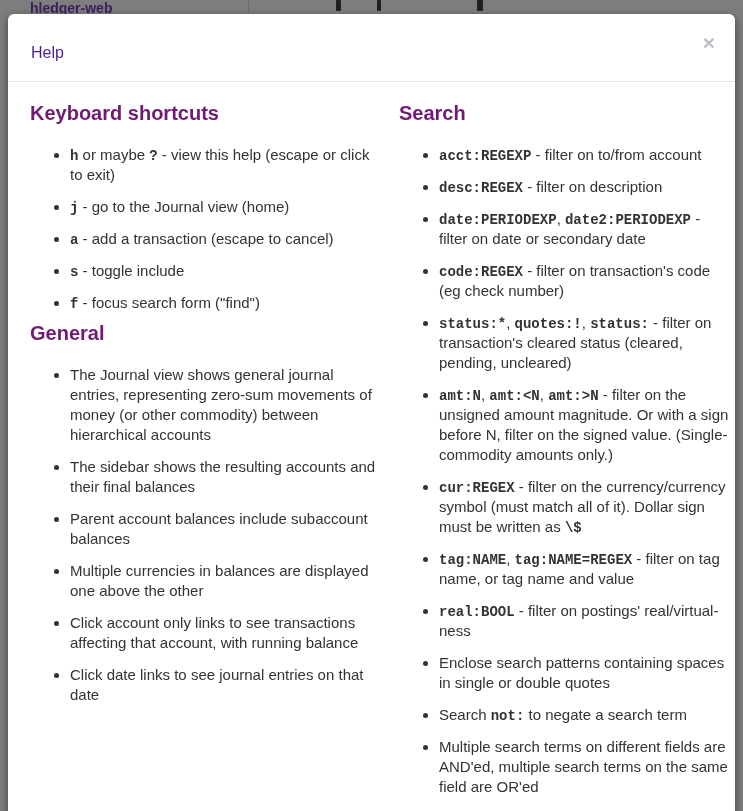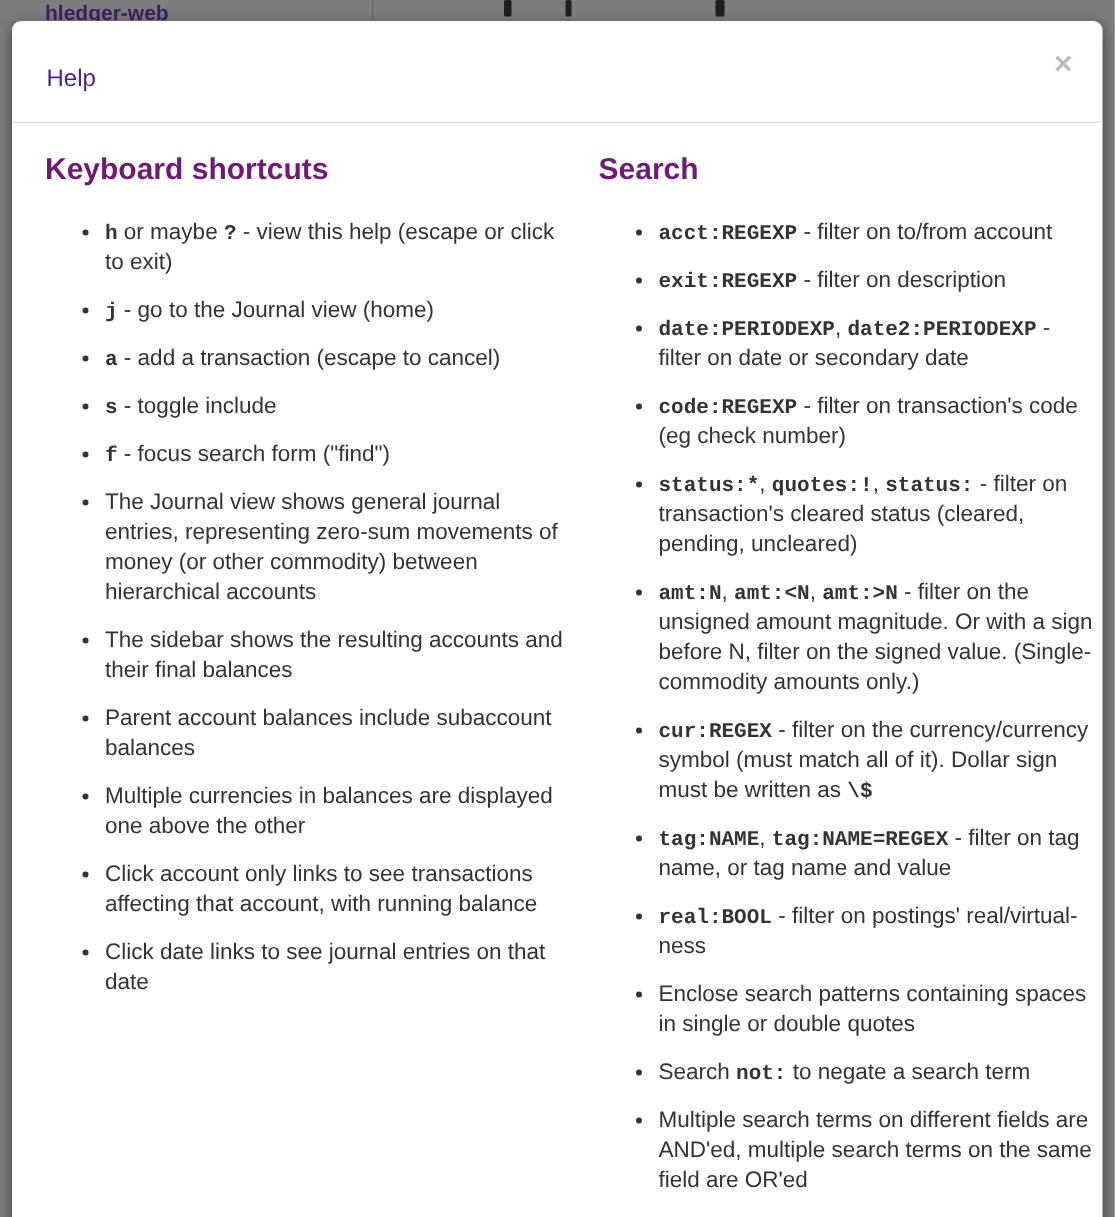--- a/index.html
+++ b/index.html
@@ -98,38 +98,39 @@
         <h3 class="section-heading">Keyboard shortcuts</h3>
         <ul class="help-list">
             <li><code>h</code><span> or maybe </span><code>?</code><span> - view this help (escape or click to exit)</span></li>
             <li><code>j</code><span> - go to the Journal view (home)</span></li>
             <li><code>a</code><span> - add a transaction (escape to cancel)</span></li>
             <li><code>s</code><span> - toggle include</span></li>
             <li><code>f</code><span> - focus search form ("find")</span></li>
           </ul>
       </div>
       <div class="help-section">
+        <h3 class="section-heading">General</h3>
         <ul class="help-list">
             <li><span>The Journal view shows general journal entries, representing zero-sum movements of money (or other commodity) between hierarchical accounts</span></li>
             <li><span>The sidebar shows the resulting accounts and their final balances</span></li>
             <li><span>Parent account balances include subaccount balances</span></li>
             <li><span>Multiple currencies in balances are displayed one above the other</span></li>
             <li><span>Click account only links to see transactions affecting that account, with running balance</span></li>
             <li><span>Click date links to see journal entries on that date</span></li>
           </ul>
       </div>
     </div>
     <div class="col-right">
       <div class="help-section">
         <h3 class="section-heading">Search</h3>
         <ul class="help-list">
             <li><code>acct:REGEXP</code><span> - filter on to/from account</span></li>
-            <li><code>exit:REGEXP</code><span> - filter on description</span></li>
+            <li><code>desc:REGEX</code><span> - filter on description</span></li>
             <li><code>date:PERIODEXP</code><span>, </span><code>date2:PERIODEXP</code><span> - filter on date or secondary date</span></li>
-            <li><code>code:REGEXP</code><span> - filter on transaction's code (eg check number)</span></li>
+            <li><code>code:REGEX</code><span> - filter on transaction's code (eg check number)</span></li>
             <li><code>status:*</code><span>, </span><code>quotes:!</code><span>, </span><code>status:</code><span> - filter on transaction's cleared status (cleared, pending, uncleared)</span></li>
             <li><code>amt:N</code><span>, </span><code>amt:&lt;N</code><span>, </span><code>amt:&gt;N</code><span> - filter on the unsigned amount magnitude. Or with a sign before N, filter on the signed value. (Single-commodity amounts only.)</span></li>
             <li><code>cur:REGEX</code><span> - filter on the currency/currency symbol (must match all of it). Dollar sign must be written as </span><code>\$</code></li>
             <li><code>tag:NAME</code><span>, </span><code>tag:NAME=REGEX</code><span> - filter on tag name, or tag name and value</span></li>
             <li><code>real:BOOL</code><span> - filter on postings' real/virtual-ness</span></li>
             <li><span>Enclose search patterns containing spaces in single or double quotes</span></li>
             <li><span>Search </span><code>not:</code><span> to negate a search term</span></li>
             <li><span>Multiple search terms on different fields are AND'ed, multiple search terms on the same field are OR'ed</span></li>
             <li><span>These search terms also work with command-line hledger</span></li>
           </ul>

